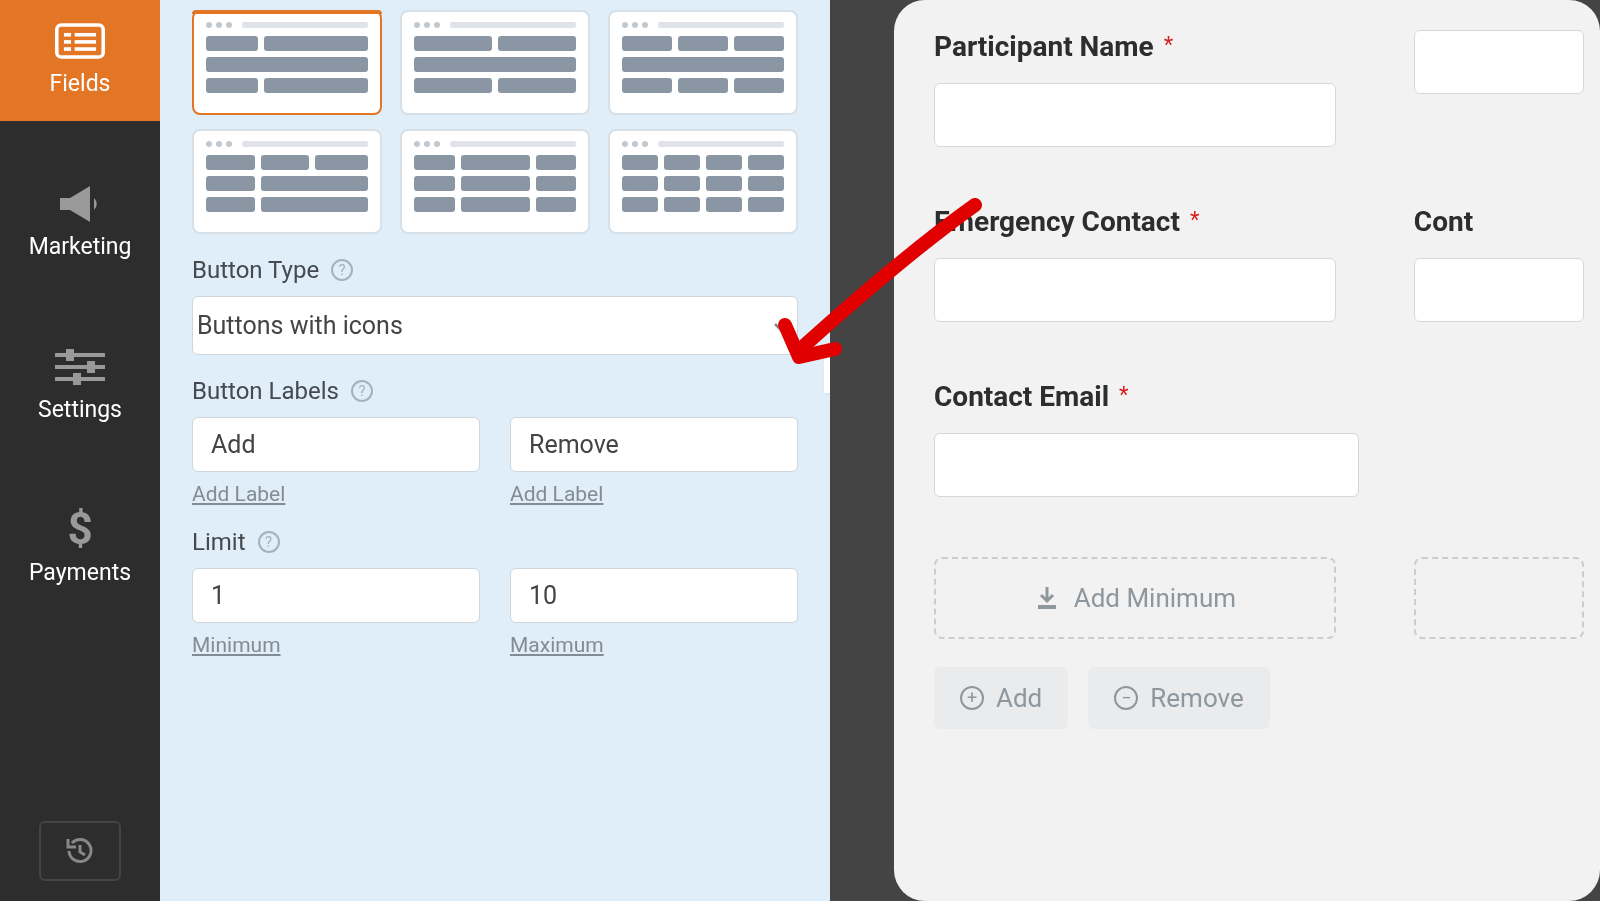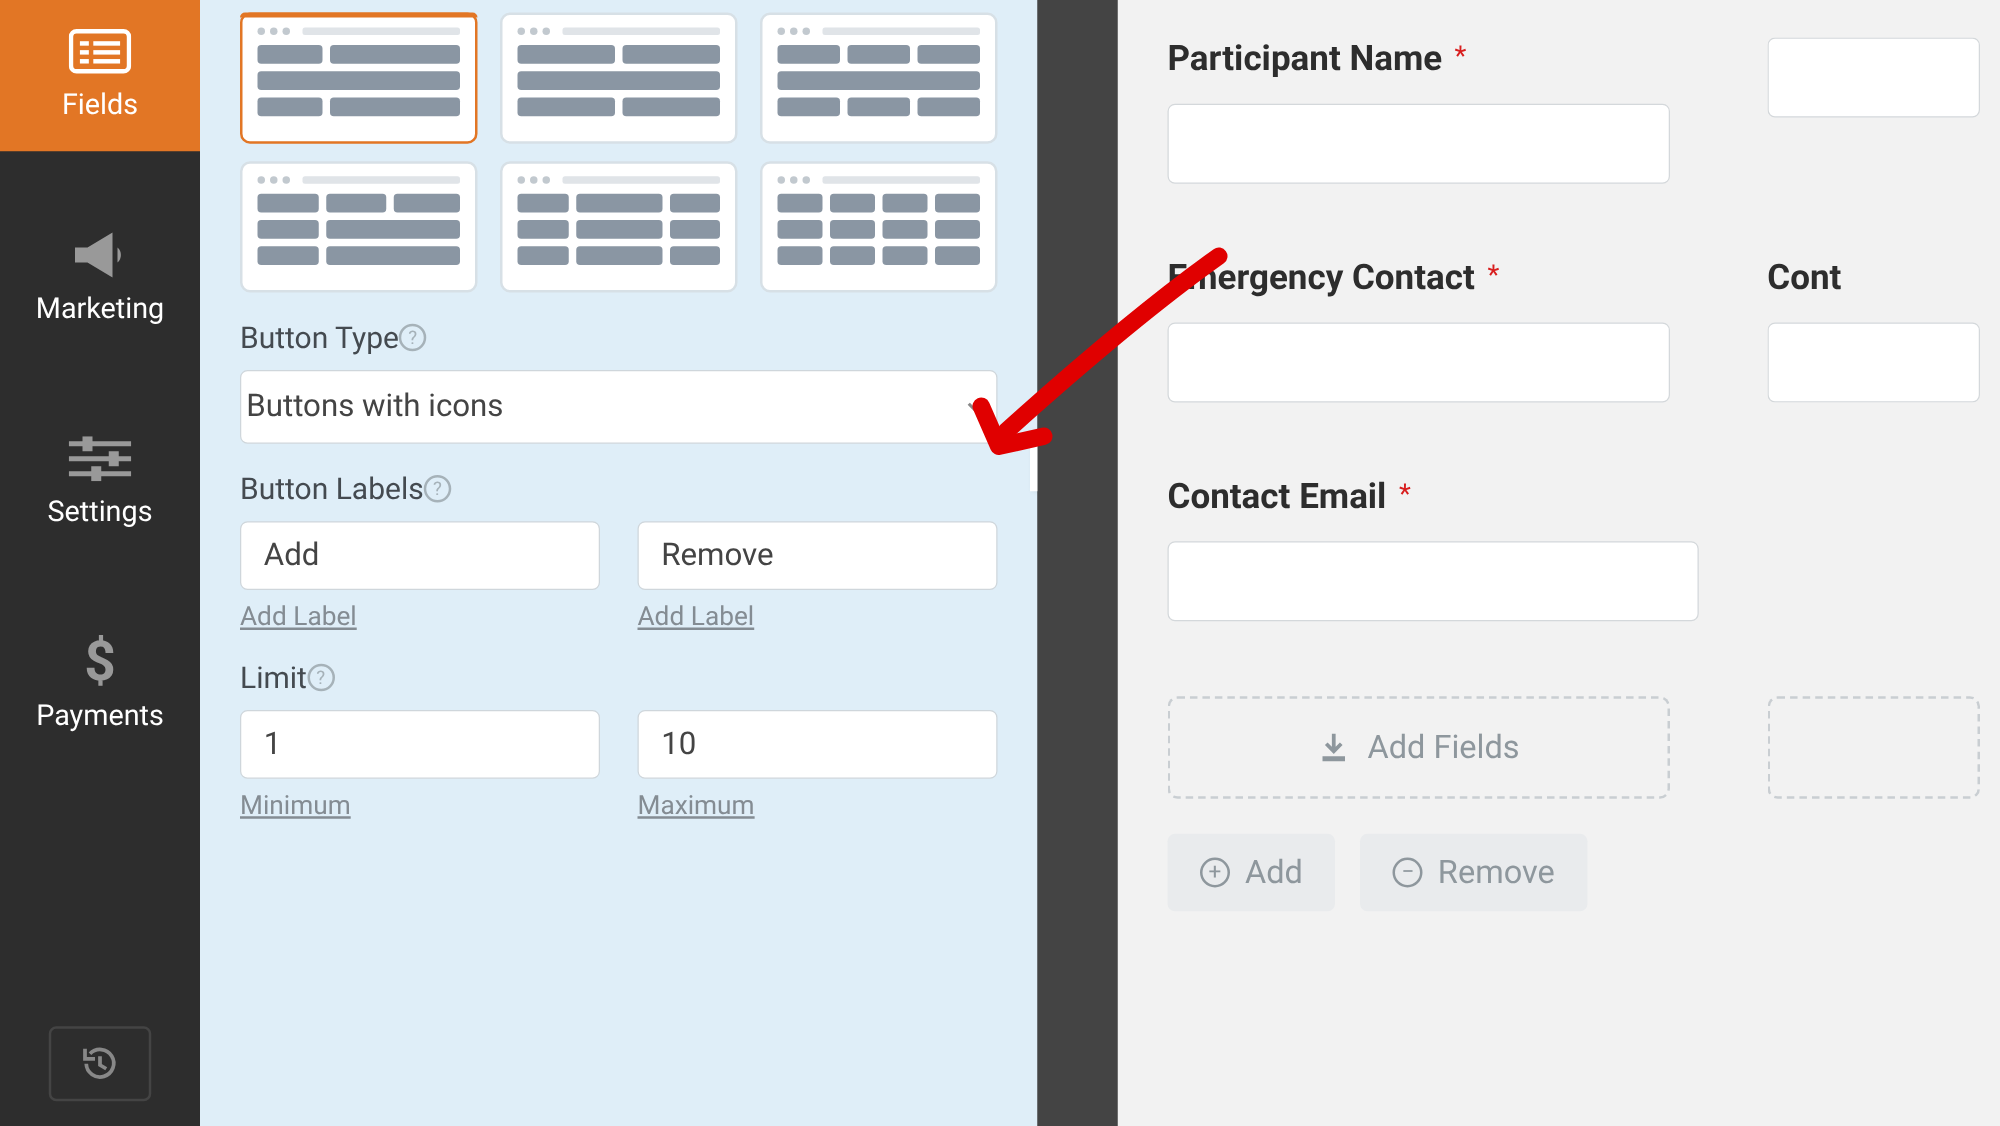--- a/index.html
+++ b/index.html
@@ -21,36 +21,36 @@
 .previews { display:flex; gap:18px; margin-top: 6px; margin-bottom: 14px; }
 .preview-card { flex:1; background:#fff; border:2px solid #d7e0e6; border-radius:8px; padding: 10px 12px 14px; }
 .preview-card.sel { border-color: #e27625; position:relative; }
 .preview-card.sel::before { content:""; position:absolute; top:-2px; left:-2px; right:-2px; height:4px; background:#e27625; border-radius:6px 6px 0 0; }
 .wc-head { display:flex; align-items:center; gap:4px; margin-bottom:8px; }
 .wc-dot { width:6px; height:6px; border-radius:50%; background:#c2c9cf; }
 .wc-bar { flex:1; height:6px; background:#e0e4e8; border-radius:2px; margin-left:6px;}
 .grid-row { display:flex; gap:6px; margin-bottom:6px; }
 .grid-row .gc { background:#8a96a3; height:15px; border-radius:3px; flex:1; }
 
-.section-label { color:#444a50; font-size:24px; margin-top: 22px; margin-bottom:12px; display:flex; align-items:center; }
+.section-label { color:#444a50; font-size:24px; margin-top: 22px; margin-bottom:12px; display:flex; align-items:center; gap:12px;}
 .help-ic { width:22px; height:22px; border:2px solid #a6b2b9; border-radius:50%; display:inline-flex; align-items:center; justify-content:center; color:#a6b2b9; font-size:15px; }
 
 .select-box { width:100%; background:#fff; border:1.5px solid #cfd6db; border-radius:6px; padding: 14px 4px; font-size:25px; display:flex; align-items:center; justify-content:space-between; cursor:pointer; color:#444; }
 .select-box .chev { color:#888; }
 
 .two-col { display:flex; gap:30px; margin-top:4px; }
 .col { flex:1; }
 .text-input { width:100%; background:#fff; border:1.5px solid #cfd6db; border-radius:6px; padding: 12px 18px; font-size:25px; color:#444; }
 .subhint { color:#848c93; font-size:21px; margin-top:10px;text-decoration:underline; }
 
 .collapse-handle { position:absolute; right:-30px; top:345px; width:36px; height:48px; background:#fff; border-radius:0 24px 24px 0; display:flex; align-items:center; justify-content:center; color:#666; cursor:pointer; box-shadow: 2px 0 4px rgba(0,0,0,0.1); }
 
 .gap-strip { width:64px; background:#444; height:100%; position:relative; }
 
-.preview-panel { flex:1; background:#f2f2f2; height:100%; padding: 30px 16px 0 40px; overflow:hidden; }
+.preview-panel { flex:1; background:#f2f2f2; height:100%; padding: 30px 16px 0 40px; overflow:hidden;border-radius:31px; }
 .form-row { display:flex; gap:78px; margin-bottom: 58px;}
 .field-group { width:425px; }
 .field-group.partial { width: 180px; overflow: hidden; }
 .field-label { font-size:28px; font-weight:700; color:#2d2d2d; margin-bottom: 20px; display:block; }
 .req { color:#d81e1e; margin-left:10px; font-size:22px; font-weight:400; position:relative; top:-4px;}
 .field-input { width:100%; height:64px; background:#fff; border:1.5px solid #d4d8db; border-radius:6px; }
 
 .dashed-box { border:2px dashed #c9ced2; border-radius:8px; padding: 24px 0; text-align:center; color:#8e979d; font-size:26px; width:425px; cursor:pointer; display:flex; align-items:center; justify-content:center; gap:14px;}
 .dashed-row { display:flex; gap:78px; margin-top: 60px; }
 .dashed-box.partial { width: 180px; }
@@ -334,21 +334,21 @@
       <div class="field-input"></div>
     </div>
   </div>
 
   <div class="dashed-row">
     <div class="dashed-box">
       <svg width="26" height="26" viewBox="0 0 26 26" fill="#8e979d">
           <path d="M13 2 L13 16 M7 10 L13 16 L19 10" stroke="#8e979d" stroke-width="3" fill="none"></path>
           <rect x="4" y="20" width="18" height="4"></rect>
         </svg>
-      <span>Add Fields</span>
+      <span>Add Minimum</span>
     </div>
     <div class="dashed-box partial"></div>
   </div>
 
   <div class="btn-row">
     <div class="pill-btn">
       <span class="ic-circ">+</span>
       <span>Add</span>
     </div>
     <div class="pill-btn">

